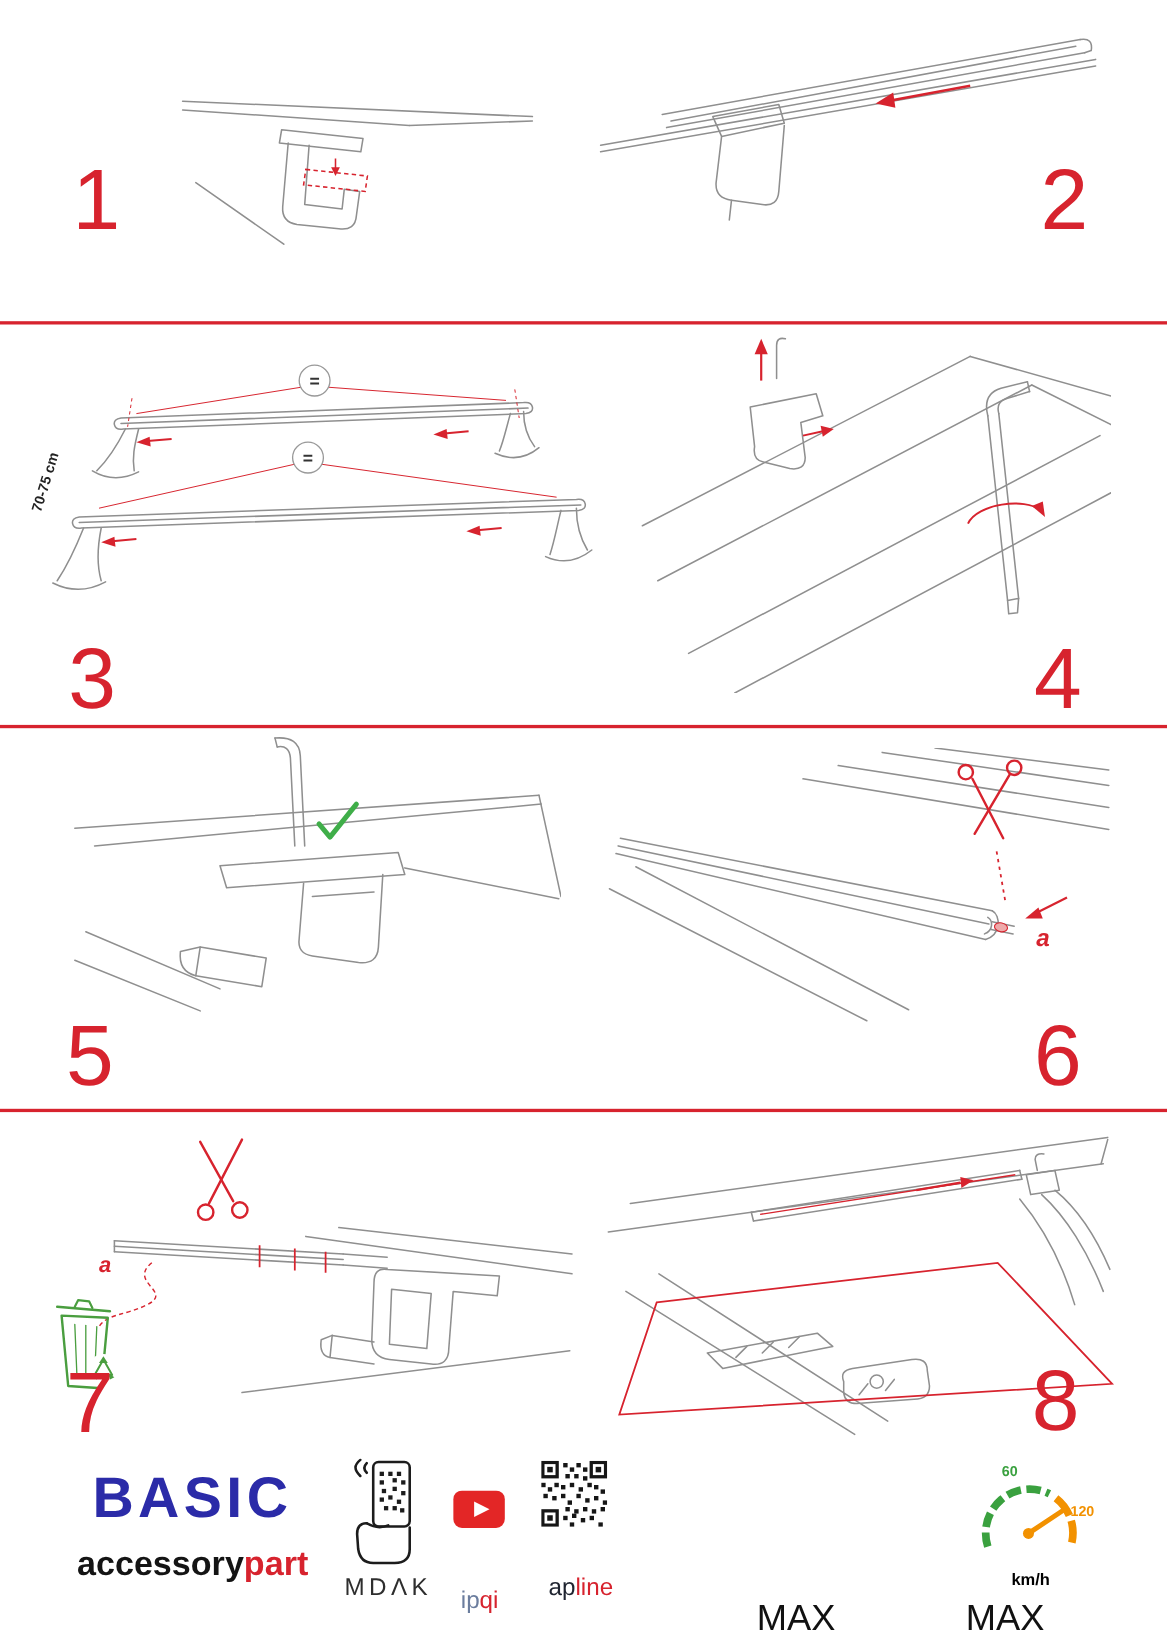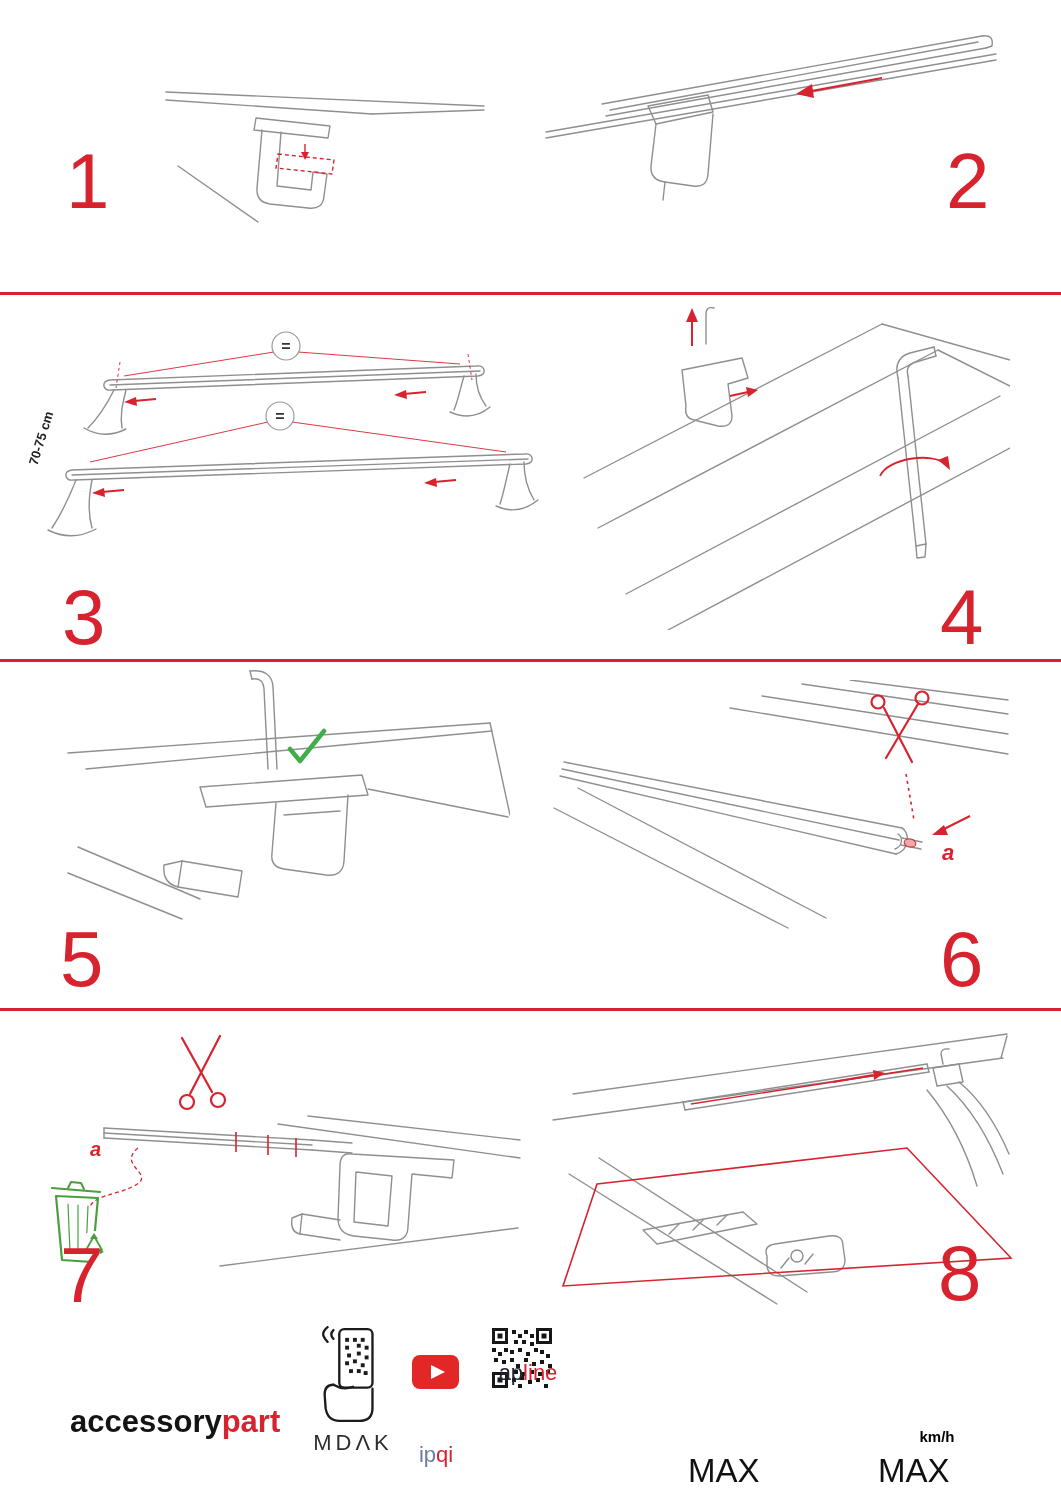--- a/index.html
+++ b/index.html
@@ -14,21 +14,21 @@
                transform:rotate(-73deg); transform-origin:left bottom; white-space:nowrap; }
   
   .brand { position:absolute; left:84px; top:1332px; font-size:52px; font-weight:700; color:#2b2ba8; letter-spacing:4px; }
   .brand-sub { position:absolute; left:70px; top:1404px; font-size:31px; font-weight:700; color:#141414; white-space:nowrap; }
   .brand-sub .red { color:#d7232e; }
   .partner { position:absolute; font-size:22px; color:#333; text-align:center; white-space:nowrap; }
   .partner-mdak { left:288px; top:1430px; width:130px; letter-spacing:4px; color:#2e2e2e; }
   .partner-ipqi { left:405px; top:1430px; width:62px;margin-top:12px; }
   .partner-ipqi .gray { color:#6b7d9e; }
   .partner-ipqi .red { color:#d7232e; }
-  .partner-apline { left:486px; top:1360px; width:84px; }
+  .partner-apline { left:486px; top:1430px; width:84px; }
   .partner-apline .dark { color:#1f2430; }
   .partner-apline .red { color:#d7232e; }
   .max-label { position:absolute; font-size:33px; color:#111; }
   .max-weight { left:688px; top:1452px; width:108px; }
   .max-speed { left:878px; top:1452px; width:118px; }
   .kmh { position:absolute; left:878px; top:1428px; width:118px; font-size:15px; font-weight:700; color:#000000; text-align:center; }
 </style>
 </head>
 <body>
 
@@ -298,20 +298,21 @@
       <line x1="146" y1="82" x2="378" y2="46" stroke="#d7232e" stroke-width="1.3"></line>
       <g>
         <line x1="288" y1="60" x2="328" y2="53" stroke="#d7232e" stroke-width="2"></line>
         <polygon points="340,51 328,48 329,58" fill="#d7232e"></polygon>
       </g>
       <path d="M52,162 L362,126 L466,236 L18,264 Z" stroke="#d7232e" stroke-width="1.6" fill="none"></path>
     </svg>
   </div>
   <span class="step-num" style="left:938px; top:1234px;">8</span>
 
+  <div class="brand">BASIC</div>
   <div class="brand-sub">
     <span>accessory</span><span class="red">part</span>
   </div>
 
   <div class="ill" style="left:310px; top:1326px; width:82px; height:98px;">
     <svg viewBox="0 0 84 100">
       <g stroke="#1c1c1c" stroke-width="2.4" fill="none" stroke-linecap="round" stroke-linejoin="round">
         <path d="M18,16 C12,10 12,6 18,1"></path>
         <path d="M24,13 C21,10 21,7 24,4"></path>
         <rect x="30" y="3" width="34" height="60" rx="5"></rect>
@@ -402,16 +403,26 @@
           <rect x="26" y="56" width="4" height="4"></rect>
       </g>
     </svg>
   </div>
   <div class="partner partner-apline">
     <span class="dark">ap</span><span class="red">line</span>
   </div>
 
   <div class="max-label max-weight">MAX</div>
 
+  <div class="ill" style="left:878px; top:1326px; width:118px; height:98px;">
+    <svg viewBox="0 0 118 98">
+      <path d="M20,80 A40,40 0 0 1 76,32" stroke="#3aa13f" stroke-width="7" fill="none" stroke-dasharray="13 5"></path>
+      <path d="M82,36 A40,40 0 0 1 96,78" stroke="#f29100" stroke-width="7" fill="none" stroke-dasharray="20 5"></path>
+      <line x1="57" y1="68" x2="90" y2="46" stroke="#f29100" stroke-width="4.5" stroke-linecap="round"></line>
+      <circle cx="57" cy="68" r="5" fill="#f29100"></circle>
+      <text x="40" y="16" text-anchor="middle" font-size="13" font-weight="bold" fill="#3aa13f">60</text>
+      <text x="106" y="52" text-anchor="middle" font-size="13" font-weight="bold" fill="#f29100">120</text>
+    </svg>
+  </div>
   <div class="kmh">km/h</div>
   <div class="max-label max-speed">MAX</div>
 
 </div>
 
 </body></html>

